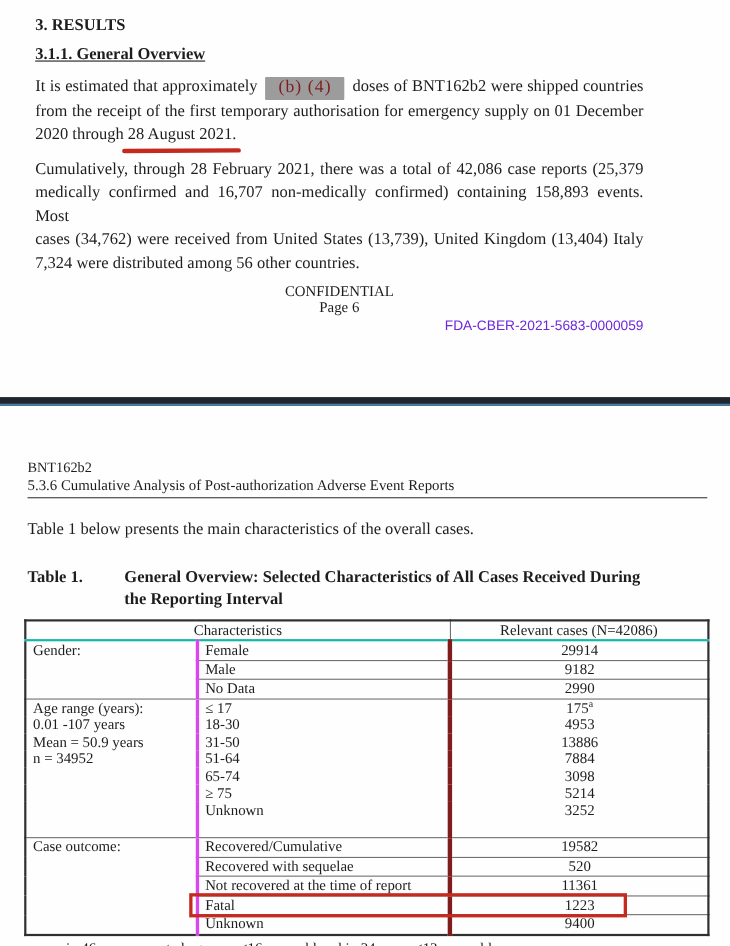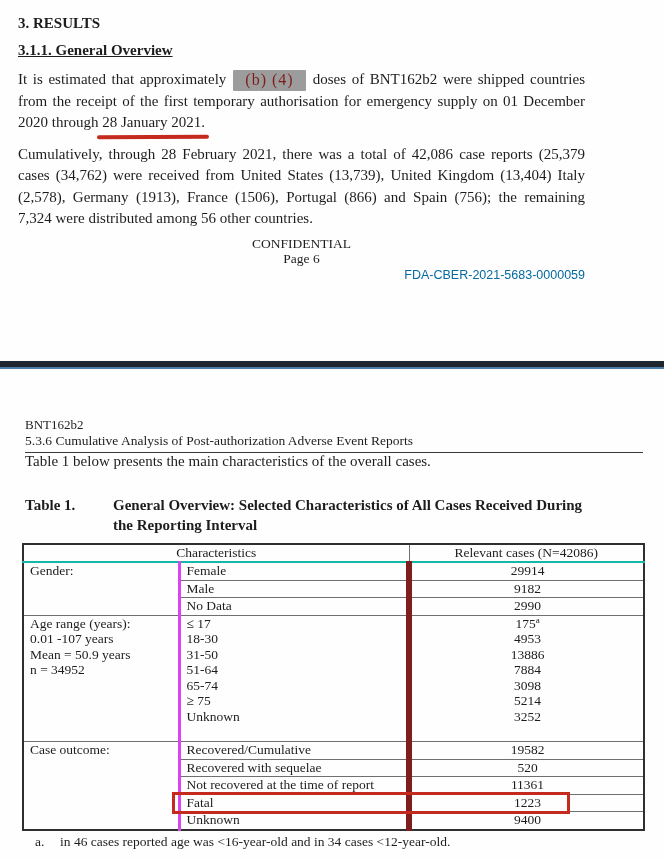--- a/index.html
+++ b/index.html
@@ -7,21 +7,21 @@
     position:relative;
     width:664px;height:860px;
     background:#fefefe;
     margin:0 auto;
     overflow:hidden;
     font-family:"Liberation Serif","DejaVu Serif",serif;
     color:#1d1d1d;
     box-sizing:border-box;
   }
   
-  .page1{position:absolute;top:0;left:0;width:607px;box-sizing:border-box;padding:0 22px 0 18px;}
+  .page1{position:absolute;top:0;left:0;width:607px;box-sizing:border-box;padding:0 22px 0 32px;}
   .h1,.h2,.h3{font-weight:bold;font-size:15px;line-height:19px;margin:0;}
   .h1{margin-top:14px;}
   .h2{margin-top:9px;}
   .h3{margin-top:8px;text-decoration:underline;}
   .para{font-size:15px;line-height:21.5px;}
   .para1{margin-top:9px;}
   .para2{margin-top:10px;}
   .jline{text-align:justify;text-align-last:justify;}
   .redaction{
     display:inline-block;
@@ -44,33 +44,33 @@
     border-radius:2px;
     transform:rotate(-0.3deg);
   }
   .center-block{text-align:center;font-size:13.5px;line-height:15px;}
   .conf{margin-top:6px;}
   .docid{
     margin-top:2px;
     text-align:right;
     font-family:"Liberation Sans","DejaVu Sans",sans-serif;
     font-size:12.5px;line-height:14px;
-    color:#0369a1;
+    color:#6d28d9;
   }
   
   .sep-bar{
     position:absolute;top:361px;left:0;width:664px;height:6px;
     background:var(--bar-dark,#20262d);
     border-bottom:2.5px solid var(--bar-blue,#4c7da6);
   }
   
   .page2{position:absolute;top:418px;left:0;width:664px;box-sizing:border-box;padding:0 21px 0 25px;}
   .doc-header{font-size:13px;line-height:14.5px;border-bottom:1.5px solid #3a3a3a;padding-bottom:4px;}
   .doc-header .dh2{font-size:13.5px;line-height:15px;}
-  .intro{font-size:15px;line-height:17px;}
+  .intro{font-size:15px;line-height:17px;margin-top:20px;}
   .tbl-title{display:flex;margin-top:25px;font-weight:bold;font-size:15px;line-height:20.5px;}
   .tbl-title .tlabel{width:88px;flex:0 0 88px;}
   .tbl-title .tlines{white-space:pre-line;}
   
   table.main{
     border-collapse:collapse;
     table-layout:fixed;
     width:621px;
     margin:7px 0 0 -3px;
     border:2px solid #2f2f2f;
@@ -79,21 +79,21 @@
   table.main th,table.main td{
     padding:0 6px;
     line-height:16.5px;
     vertical-align:top;
     font-weight:normal;
     overflow:visible;
   }
   th.hdr{font-weight:bold;text-align:center;border-bottom:2px solid #14b8a6;line-height:16px;}
   th.hdr.c12{border-right:1px solid #6f6f6f;}
   td.c1{border-right:3px solid #d946ef;}
-  td.c2{border-right:6px solid #7f1d1d;margin-top:12px;}
+  td.c2{border-right:4px solid #7f1d1d;margin-top:12px;}
   td.c3{text-align:center;}
   tr.sep td.c2,tr.sep td.c3{border-bottom:1px solid #6f6f6f;}
   td.groupend{border-bottom:1px solid #6f6f6f;}
   tr.agerow td{line-height:15.5px;}
   tr.agelast td{padding-bottom:17px;border-bottom:1px solid #6f6f6f;}
   td.agecell1{white-space:pre-line;line-height:16.5px;}
   sup.fnref{font-size:9px;line-height:0;}
   td.fatal-cell{position:relative;}
   .redbox{
     position:absolute;
@@ -112,27 +112,27 @@
 
 <div class="page">
 
   <section class="page1">
     <h1 class="h1">3. RESULTS</h1>
     <h3 class="h3">3.1.1. General Overview</h3>
 
     <div class="para para1">
       <div class="jline"><span>It is estimated that approximately</span><span class="redaction">(b) (4)</span><span>doses of BNT162b2 were shipped countries</span></div>
       <div class="jline">from the receipt of the first temporary authorisation for emergency supply on 01 December</div>
-      <div><span>2020 through </span><span class="annot-underline">28 January 2021.</span></div>
+      <div><span>2020 through </span><span class="annot-underline">28 August 2021.</span></div>
     </div>
 
     <div class="para para2">
       <div class="jline">Cumulatively, through 28 February 2021, there was a total of 42,086 case reports (25,379</div>
+      <div class="jline">medically confirmed and 16,707 non-medically confirmed) containing 158,893 events. Most</div>
       <div class="jline">cases (34,762) were received from United States (13,739), United Kingdom (13,404) Italy</div>
-      <div class="jline">(2,578), Germany (1913), France (1506), Portugal (866) and Spain (756); the remaining</div>
       <div>7,324 were distributed among 56 other countries.</div>
     </div>
 
     <div class="center-block conf">CONFIDENTIAL</div>
     <div class="center-block">Page 6</div>
     <div class="docid">FDA-CBER-2021-5683-0000059</div>
   </section>
 
   <div class="sep-bar"></div>
 

